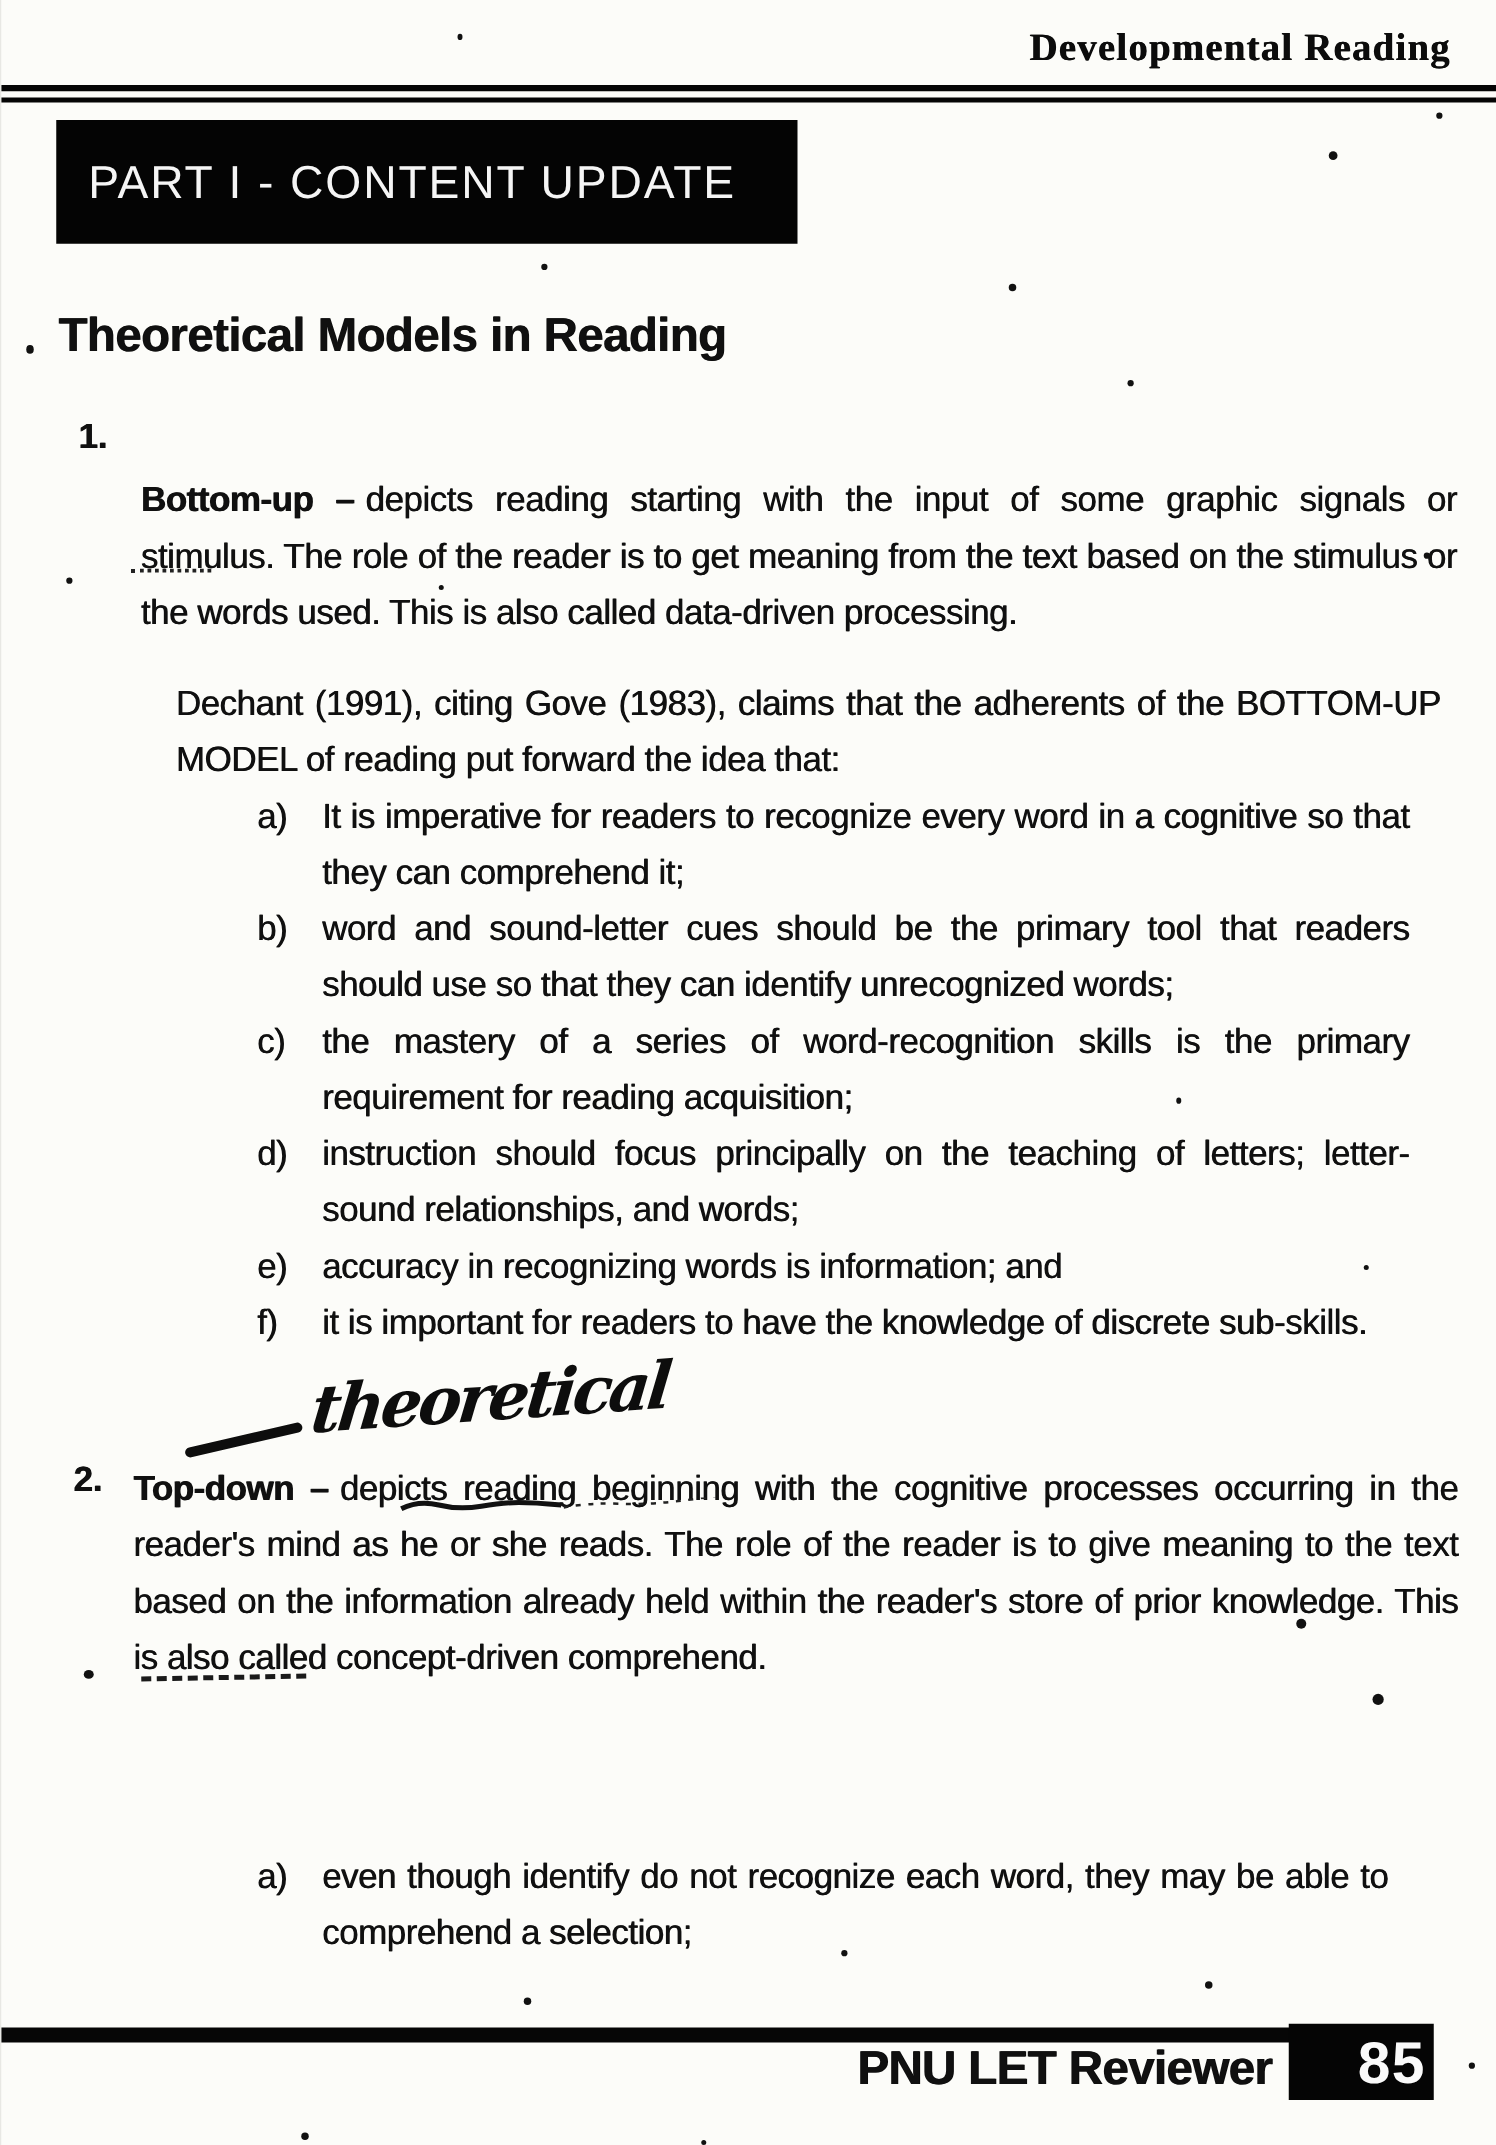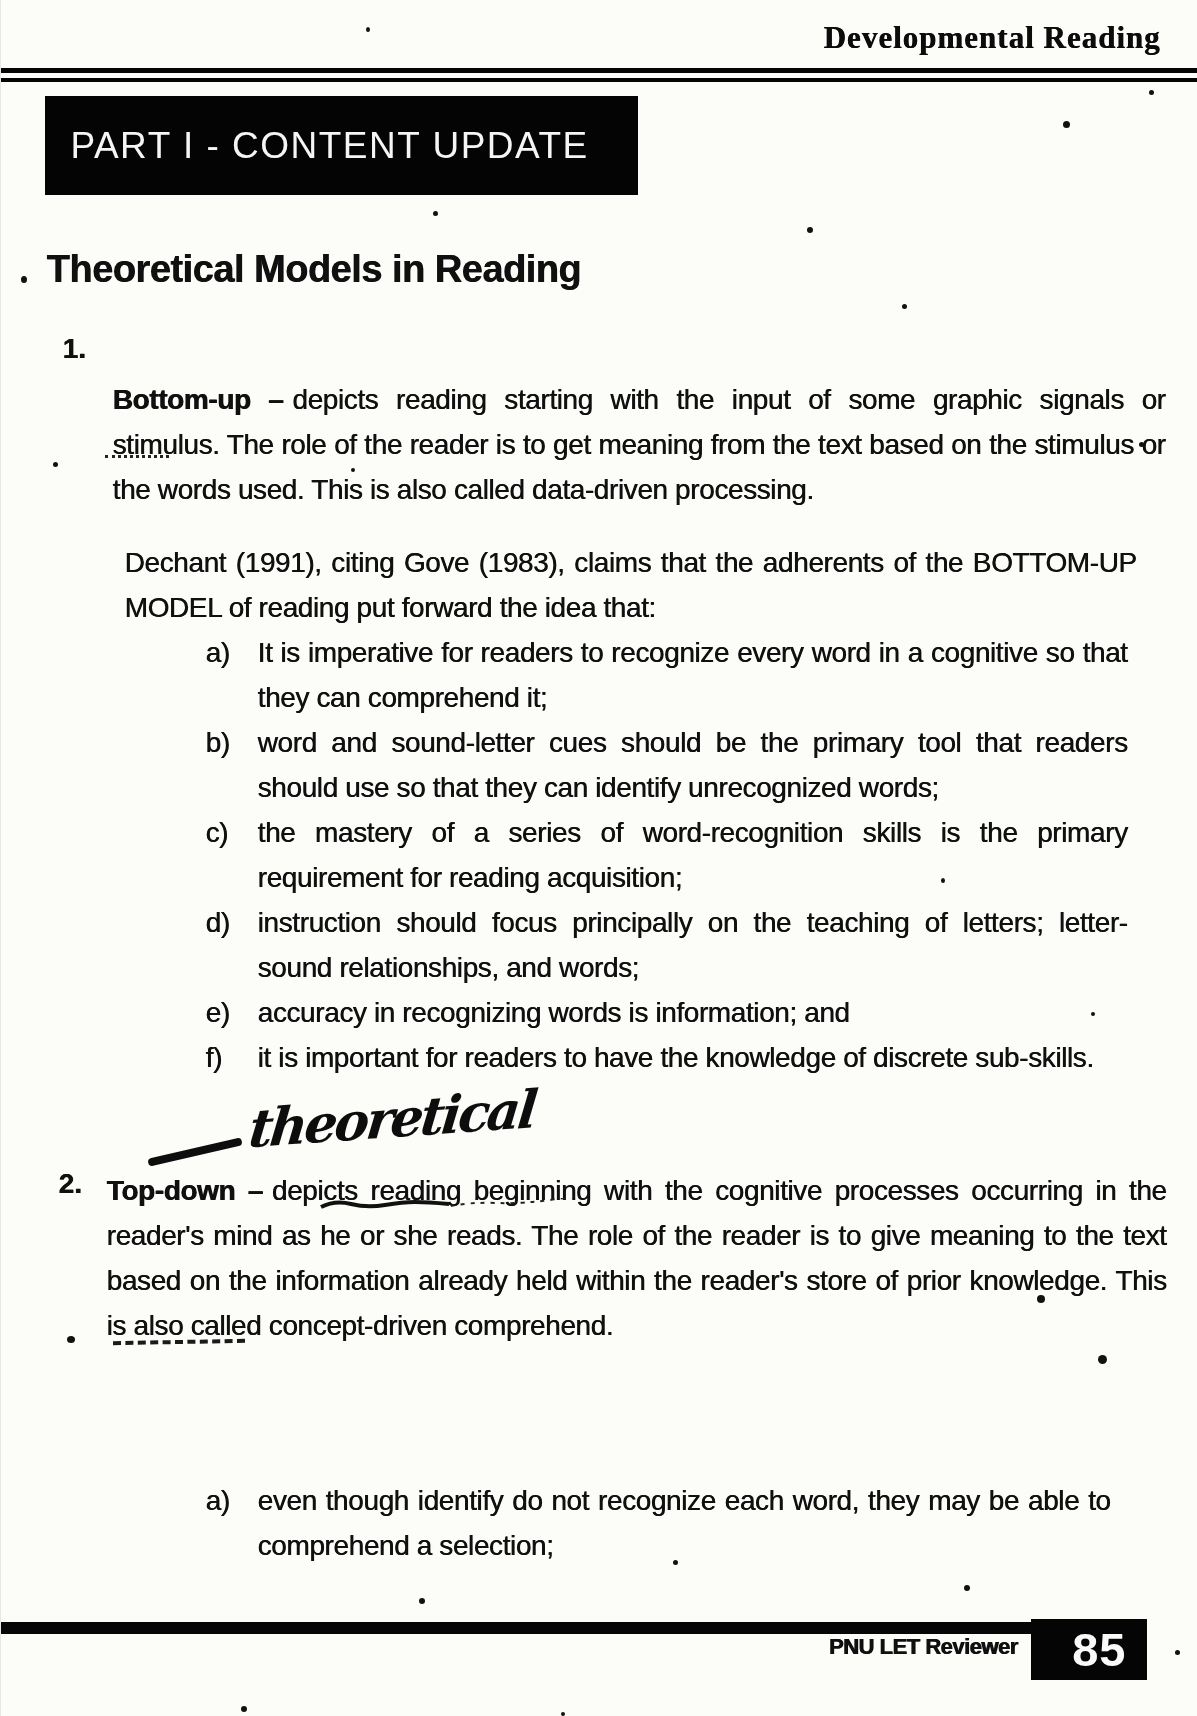--- a/index.html
+++ b/index.html
@@ -74,31 +74,31 @@
     transform:rotate(-1deg);
   }
   .stimulus-dots{
     top:455px;left:104px;width:64px;height:0;
     border-top:3px dotted #222;
   }
   
   .footer-rule{top:1622px;left:0;width:1034px;height:12px;background:#060606;}
   .footer-brand{
     top:1634px;right:179px;
-    font-size:22px;font-weight:bold;letter-spacing:-0.5px;
+    font-size:38px;font-weight:bold;letter-spacing:-0.5px;
     text-shadow:0.8px 0 0 #0c0c0c;
   }
   .page-number-box{
     top:1619px;left:1030px;width:116px;height:61px;
     background:#050505;
     display:flex;align-items:center;justify-content:flex-end;
   }
   .page-number{
     color:#fafafa;font-size:47px;font-weight:bold;
-    padding-right:20px;letter-spacing:1px;
+    padding-right:6px;letter-spacing:1px;
   }
   .speck{position:absolute;background:#111;border-radius:50%;}
 </style>
 </head>
 <body>
 
 <div class="page">
 
   <div class="abs header-title">Developmental Reading</div>
   <div class="abs top-rule"></div>
@@ -107,21 +107,21 @@
 
   <div class="abs part-banner">
     <span class="part-banner-label">PART I - CONTENT UPDATE</span>
   </div>
 
   <div class="abs num" style="top:333px;left:62px;">1.</div>
   <div class="abs body-text" style="top:333px;left:112px;width:1053px;margin-top:44px;">
     <span class="lead">Bottom-up –</span><span>depicts reading starting with the input of some graphic signals or stimulus. The role of the reader is to get meaning from the text based on the stimulus or the words used. This is also called data-driven processing.</span>
   </div>
 
-  <div class="abs body-text" style="top:540px;left:124px;width:1012px;">Dechant (1991), citing Gove (1983), claims that the adherents of the BOTTOM-UP MODEL of reading put forward the idea that:</div>
+  <div class="abs body-text" style="top:540px;left:140px;width:1012px;">Dechant (1991), citing Gove (1983), claims that the adherents of the BOTTOM-UP MODEL of reading put forward the idea that:</div>
 
   <div class="abs" style="top:630px;left:205px;width:922px;">
     <div class="list-row body-text">
       <span class="list-label">a)</span>
       <span class="list-text">It is imperative for readers to recognize every word in a cognitive so that they can comprehend it;</span>
     </div>
     <div class="list-row body-text">
       <span class="list-label">b)</span>
       <span class="list-text">word and sound-letter cues should be the primary tool that readers should use so that they can identify unrecognized words;</span>
     </div>

